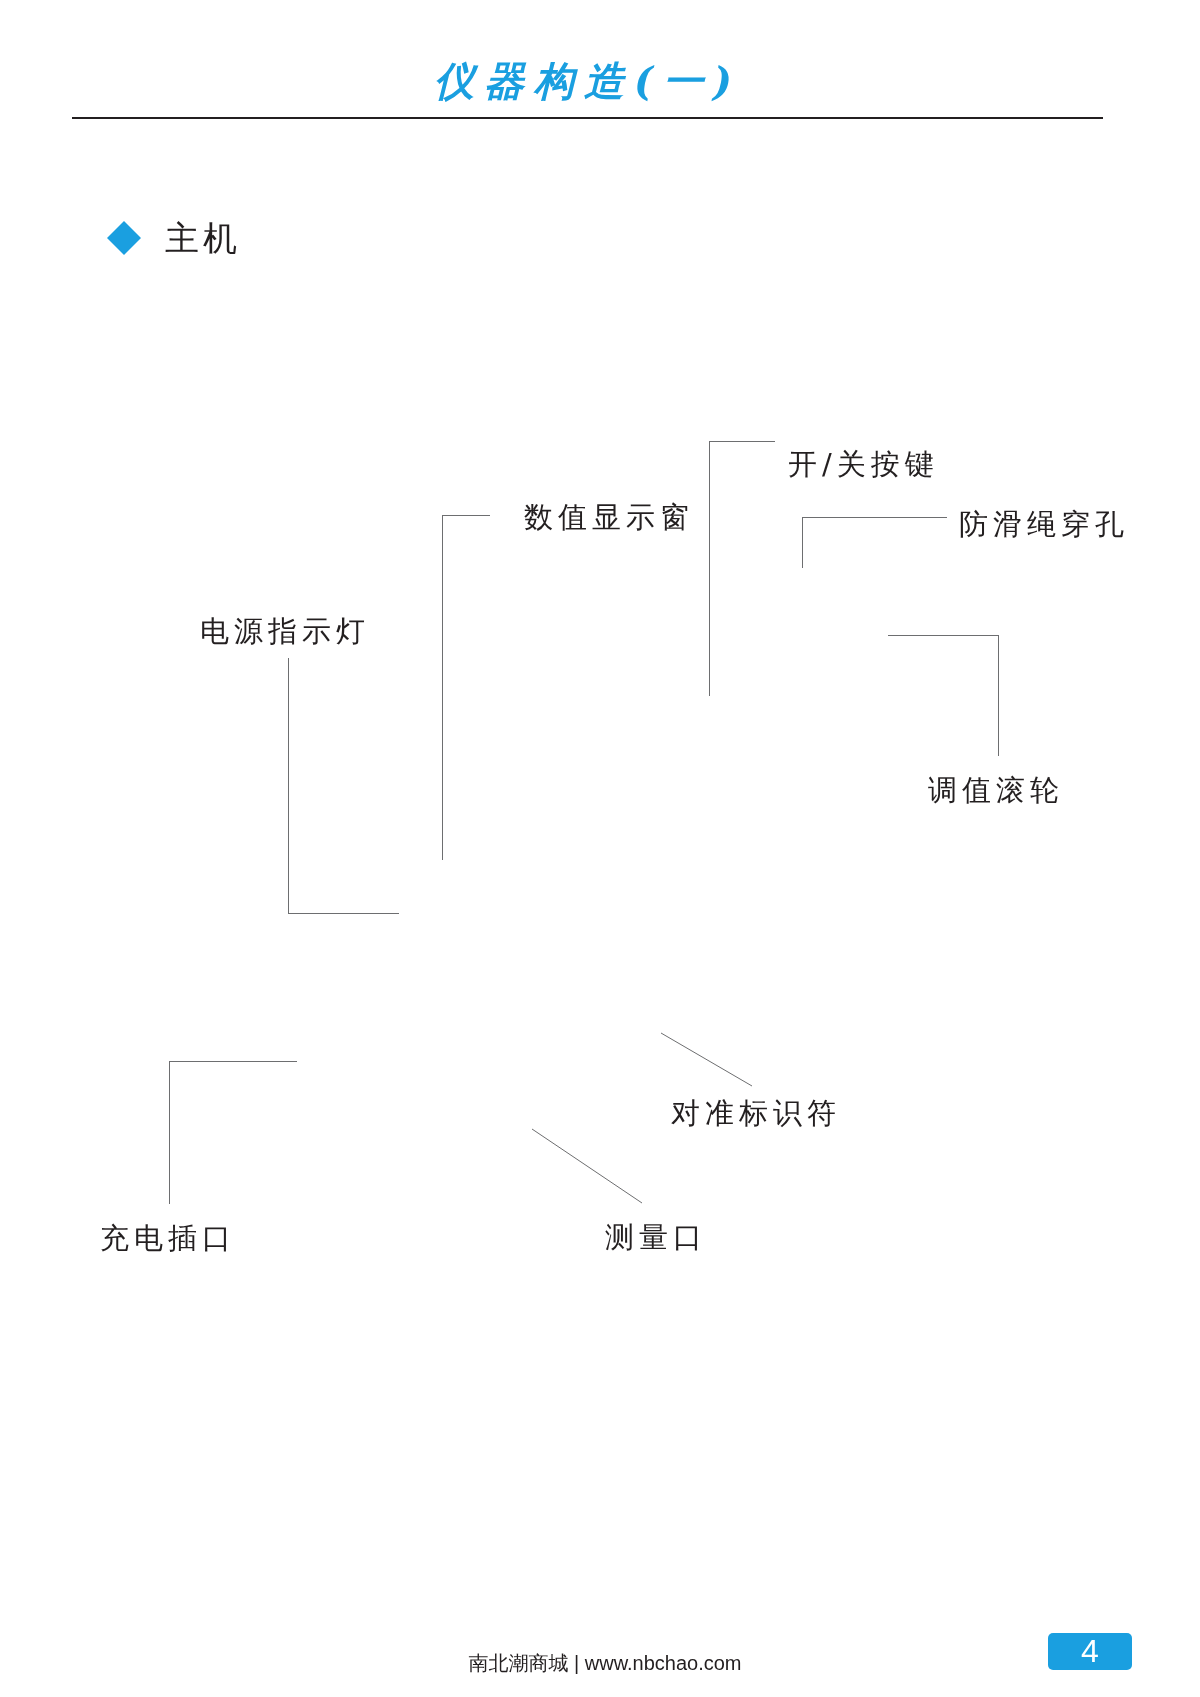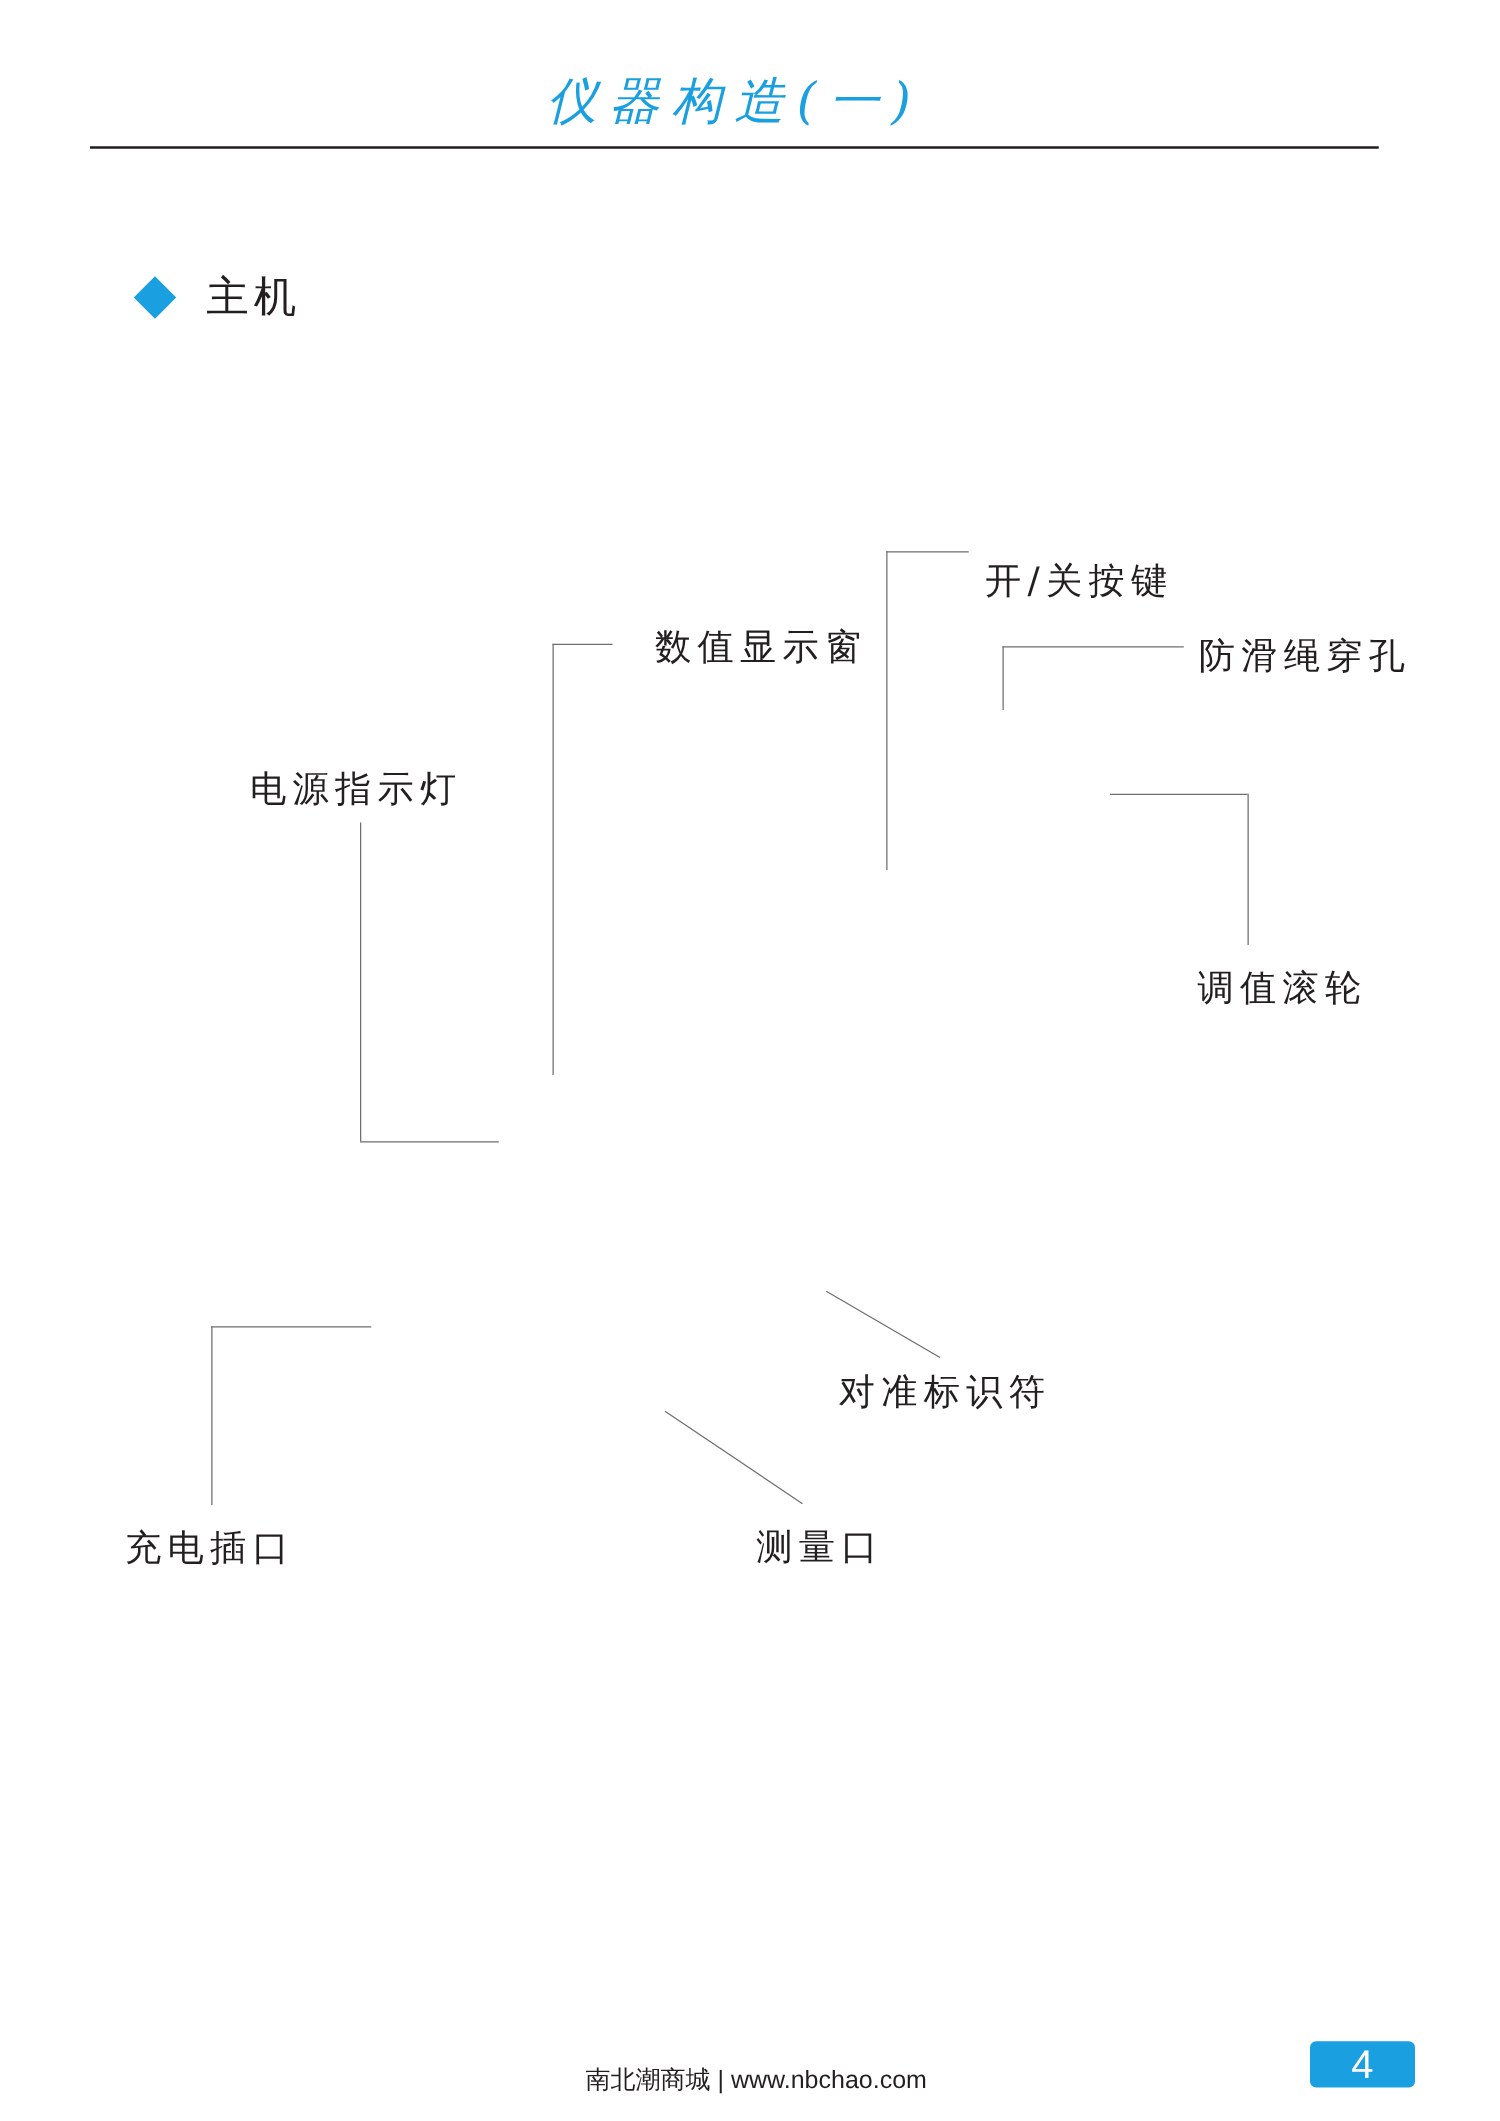--- a/index.html
+++ b/index.html
@@ -1,20 +1,20 @@
 <!DOCTYPE html>
 <html><head>
   <meta charset="utf-8">
   <style>
     html, body { margin: 0; padding: 0; background: #ffffff; }
     body { width: 1200px; height: 1697px; position: relative; overflow: hidden;
            font-family: "DejaVu Sans", "Liberation Sans", sans-serif; color: #231f20; }
     .abs { position: absolute; }
     .title { left: 0; width: 1176px; top: 56px; text-align: center; font-size: 40px;
-             font-weight: normal; font-style: italic; color: #1a9fe0; letter-spacing: 10px;
+             font-weight: bold; font-style: italic; color: #1a9fe0; letter-spacing: 10px;
              font-family: "DejaVu Serif", "Liberation Serif", serif; line-height: 50px; }
     .rule { left: 72px; width: 1031px; top: 117px; height: 2px; background: #231f20; }
     .section { left: 106px; top: 216px; height: 44px; display: flex; align-items: center; }
     .diamond { width: 24px; height: 24px; background: #1a9fe0; transform: rotate(45deg); margin: 0 10px 0 6px; }
     .section-label { font-size: 34px; letter-spacing: 4px; line-height: 44px; margin-left: 19px; }
     .label { font-size: 29px; letter-spacing: 5px; line-height: 36px; white-space: nowrap; }
     .hl { height: 1px; background: #6d6e70; }
     .vl { width: 1px; background: #6d6e70; }
     svg.diag { position: absolute; left: 0; top: 0; width: 1200px; height: 1697px; pointer-events: none; }
     .footer { left: 0; width: 1210px; top: 1650px; text-align: center; font-size: 20px;
@@ -45,21 +45,21 @@
 <div class="abs hl" style="left:802px; top:517px; width:145px;"></div>
 <div class="abs vl" style="left:802px; top:517px; height:51px;"></div>
 <div class="abs label" style="left:959px; top:506px;">防滑绳穿孔</div>
 
 <div class="abs label" style="left:200px; top:613px;">电源指示灯</div>
 <div class="abs vl" style="left:288px; top:658px; height:255px;"></div>
 <div class="abs hl" style="left:288px; top:913px; width:111px;"></div>
 
 <div class="abs hl" style="left:888px; top:635px; width:110px;"></div>
 <div class="abs vl" style="left:998px; top:635px; height:121px;"></div>
-<div class="abs label" style="left:928px; top:772px;margin-left:30px;">调值滚轮</div>
+<div class="abs label" style="left:928px; top:772px;">调值滚轮</div>
 
 <svg class="diag">
   <line x1="661" y1="1033" x2="752" y2="1086" stroke="#6d6e70" stroke-width="1"></line>
   <line x1="532" y1="1129" x2="642" y2="1203" stroke="#6d6e70" stroke-width="1"></line>
 </svg>
 
 <div class="abs label" style="left:671px; top:1095px;">对准标识符</div>
 
 <div class="abs hl" style="left:169px; top:1061px; width:128px;"></div>
 <div class="abs vl" style="left:169px; top:1061px; height:143px;"></div>

